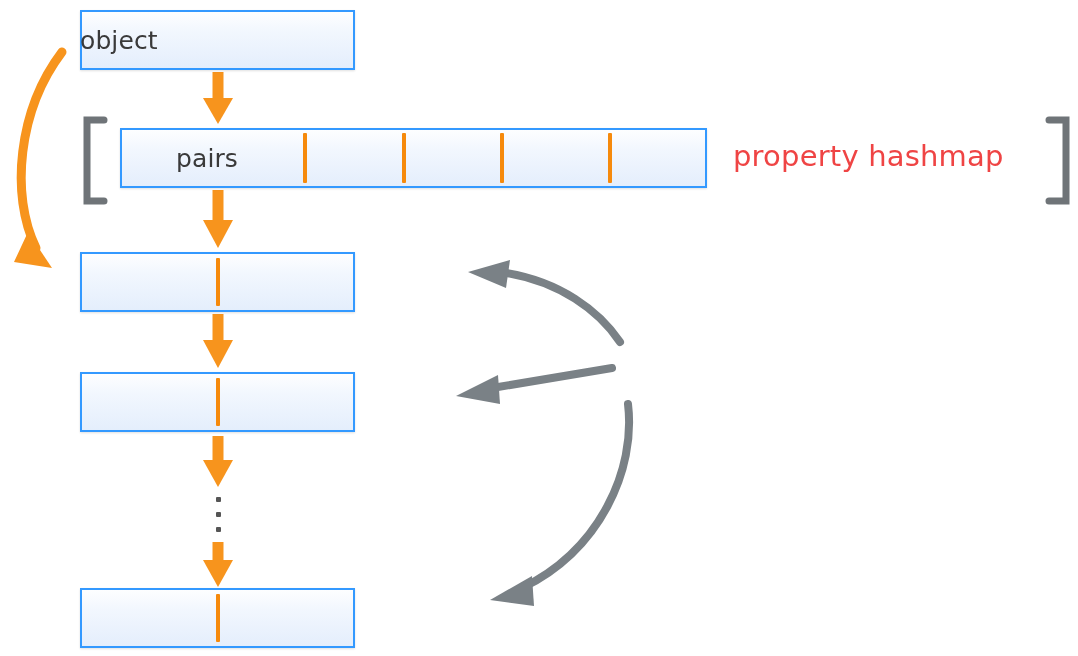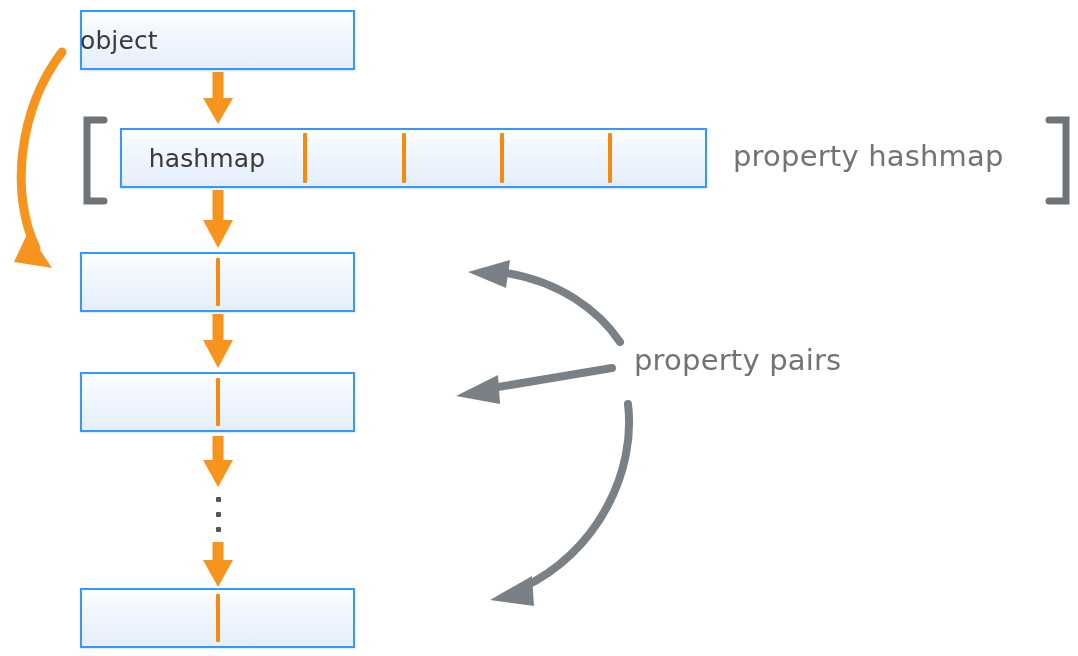--- a/index.html
+++ b/index.html
@@ -29,21 +29,21 @@
     position: absolute;
     color: #3a3a3a;
     font-size: 25px;
     line-height: 1;
     white-space: nowrap;
     letter-spacing: 0.1px;
   }
   
   .plain-label {
     position: absolute;
-    color: #737373;
+    color: #ef4444;
     font-size: 29px;
     line-height: 1;
     white-space: nowrap;
     letter-spacing: 0.2px;
   }
   
   .tick {
     position: absolute;
     width: 4px;
     background: #f68a0c;
@@ -133,21 +133,21 @@
     <g>
       <path d="M 628 404 C 636 470, 600 550, 522 588" fill="none" stroke="#7a8186" stroke-width="8" stroke-linecap="round"></path>
       <path d="M 532 576 L 490 600 L 534 606 Z" fill="#7a8186"></path>
     </g>
   </svg>
 
   <div class="box" style="left:80px; top:10px; width:275px; height:60px;"></div>
   <div class="box-label" style="left:80px; top:28px; width:275px; ">object</div>
 
   <div class="box" style="left:120px; top:128px; width:587px; height:60px;"></div>
-  <div class="box-label" style="left:120px; top:146px; width:174px; text-align:center;">hashmap</div>
+  <div class="box-label" style="left:120px; top:146px; width:174px; text-align:center;">pairs</div>
 
   <div class="tick" style="left:303px; top:133px; height:50px;"></div>
   <div class="tick" style="left:402px; top:133px; height:50px;"></div>
   <div class="tick" style="left:500px; top:133px; height:50px;"></div>
   <div class="tick" style="left:608px; top:133px; height:50px;"></div>
 
   <div class="box" style="left:80px; top:252px; width:275px; height:60px;"></div>
   <div class="thread" style="left:216px; top:258px; height:48px;"></div>
 
   <div class="box" style="left:80px; top:372px; width:275px; height:60px;"></div>
@@ -155,15 +155,14 @@
 
   <div class="dot" style="left:216px; top:497px;"></div>
   <div class="dot" style="left:216px; top:512px;"></div>
   <div class="dot" style="left:216px; top:527px;"></div>
 
   <div class="box" style="left:80px; top:588px; width:275px; height:60px;"></div>
   <div class="thread" style="left:216px; top:594px; height:48px;"></div>
 
   <div class="plain-label" style="left:733px; top:142px;">property hashmap</div>
 
-  <div class="plain-label" style="left:634px; top:346px;">property pairs</div>
 
 </div>
 
 </body></html>

